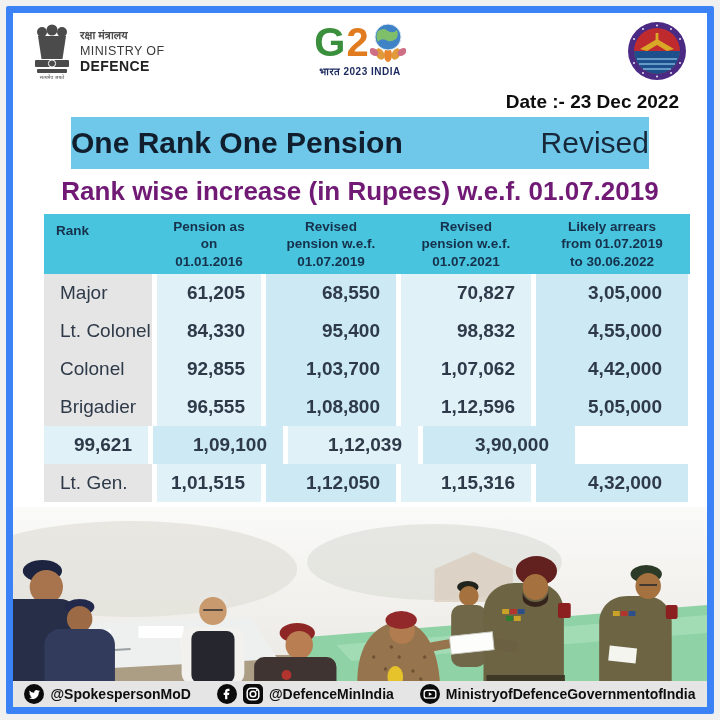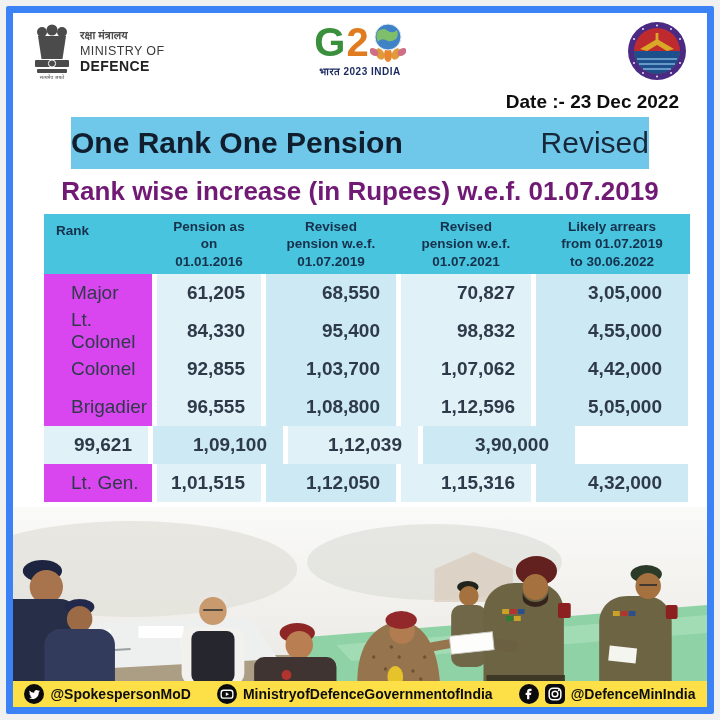--- a/index.html
+++ b/index.html
@@ -42,33 +42,33 @@
   .thead{display:flex;background:#48c4df;height:60px;}
   .th{color:#16314b;font-weight:800;font-size:13.5px;line-height:1.3;
       display:flex;align-items:center;justify-content:center;text-align:center;
       white-space:pre-line;}
   .th.rank{align-items:flex-start;justify-content:flex-start;text-align:left;
       padding:8px 0 0 12px;box-sizing:border-box;}
   .tbody .tr{display:flex;height:38px;}
   .td{display:flex;align-items:center;box-sizing:border-box;
       font-size:19px;color:#2e3a49;font-weight:500;margin-right:5px;}
   .td:last-child{margin-right:0;}
-  .td.rank{justify-content:flex-start;padding-left:27px;background:#d946ef;}
+  .td.rank{justify-content:flex-start;padding-left:16px;background:#e5e5e5;}
   .td.num{justify-content:flex-end;padding-right:16px;font-weight:bold;}
   .c1{width:108px;} .c2{width:104px;} .c3{width:130px;} .c4{width:130px;} .c5{width:152px;}
   .bg-a{background:#cde9f4;} .bg-b{background:#e1f1f8;}
   .td.c5{padding-right:26px;}
   .th.c1{width:108px;} .th.c2{width:104px;} .th.c3{width:130px;} .th.c4{width:130px;} .th.c5{width:152px;margin-right:0;}
   .thead .th{margin-right:5px;} .thead .th:last-child{margin-right:0;}
   
   .photo{position:absolute;left:0;right:0;top:494px;height:188px;}
   .photo svg{display:block;width:100%;height:100%;}
   
   .footer{
-    position:absolute;left:0;right:0;bottom:0;height:26px;background:#fde047;
+    position:absolute;left:0;right:0;bottom:0;height:26px;background:#e5e5e5;
     display:flex;align-items:center;justify-content:center;gap:26px;
   }
   .social{display:flex;align-items:center;gap:6px;}
   .social .label{font-size:14px;font-weight:800;color:#0e0e0e;}
   .icon{display:inline-flex;}
 </style>
 </head>
 <body>
 
 <div class="card">
@@ -306,38 +306,38 @@
           <circle cx="12" cy="12" r="12" fill="#0b0b0b"></circle>
           <path fill="#ffffff" d="M19 8.4c-.5.2-1 .4-1.5.4.5-.3 1-.8 1.2-1.4-.5.3-1.1.5-1.7.7-.5-.5-1.2-.9-2-.9-1.5 0-2.7 1.2-2.7 2.7 0 .2 0 .4.1.6-2.3-.1-4.3-1.2-5.6-2.8-.2.4-.4.9-.4 1.4 0 .9.5 1.8 1.2 2.2-.4 0-.9-.1-1.2-.3v.1c0 1.3.9 2.4 2.2 2.7-.2.1-.5.1-.7.1-.2 0-.3 0-.5-.1.3 1.1 1.3 1.9 2.5 1.9-.9.7-2.1 1.1-3.3 1.1H6c1.2.8 2.6 1.2 4.1 1.2 4.9 0 7.6-4.1 7.6-7.6v-.3c.5-.4 1-.9 1.3-1.7z"></path>
         </svg>
       </span>
       <span class="label">@SpokespersonMoD</span>
     </div>
     <div class="social">
       <span class="icon">
         <svg width="20" height="20" viewBox="0 0 24 24">
           <circle cx="12" cy="12" r="12" fill="#0b0b0b"></circle>
-          <rect x="5" y="7.5" width="14" height="9.5" rx="3" fill="none" stroke="#ffffff" stroke-width="1.6"></rect>
-          <polygon points="10.6,10 14.4,12.2 10.6,14.4" fill="#ffffff"></polygon>
-        </svg>
-      </span>
-      <span class="label">MinistryofDefenceGovernmentofIndia</span>
-    </div>
-    <div class="social">
-      <span class="icon">
-        <svg width="20" height="20" viewBox="0 0 24 24">
-          <circle cx="12" cy="12" r="12" fill="#0b0b0b"></circle>
           <path fill="#ffffff" d="M13.2 8.3h1.8V5.8h-2.1c-1.9 0-3.2 1.4-3.2 3.2v1.5H8v2.6h1.7v5.1h2.7v-5.1h2l.4-2.6h-2.4V9.1c0-.5.3-.8.8-.8z"></path>
         </svg>
       </span>
       <span class="icon">
         <svg width="20" height="20" viewBox="0 0 24 24">
           <rect width="24" height="24" rx="6" fill="#0b0b0b"></rect>
           <rect x="5" y="5" width="14" height="14" rx="4.5" fill="none" stroke="#ffffff" stroke-width="1.8"></rect>
           <circle cx="12" cy="12" r="3.4" fill="none" stroke="#ffffff" stroke-width="1.8"></circle>
           <circle cx="16.6" cy="7.4" r="1.2" fill="#ffffff"></circle>
         </svg>
       </span>
       <span class="label">@DefenceMinIndia</span>
     </div>
+    <div class="social">
+      <span class="icon">
+        <svg width="20" height="20" viewBox="0 0 24 24">
+          <circle cx="12" cy="12" r="12" fill="#0b0b0b"></circle>
+          <rect x="5" y="7.5" width="14" height="9.5" rx="3" fill="none" stroke="#ffffff" stroke-width="1.6"></rect>
+          <polygon points="10.6,10 14.4,12.2 10.6,14.4" fill="#ffffff"></polygon>
+        </svg>
+      </span>
+      <span class="label">MinistryofDefenceGovernmentofIndia</span>
+    </div>
   </div>
 
 </div>
 
 </body></html>

